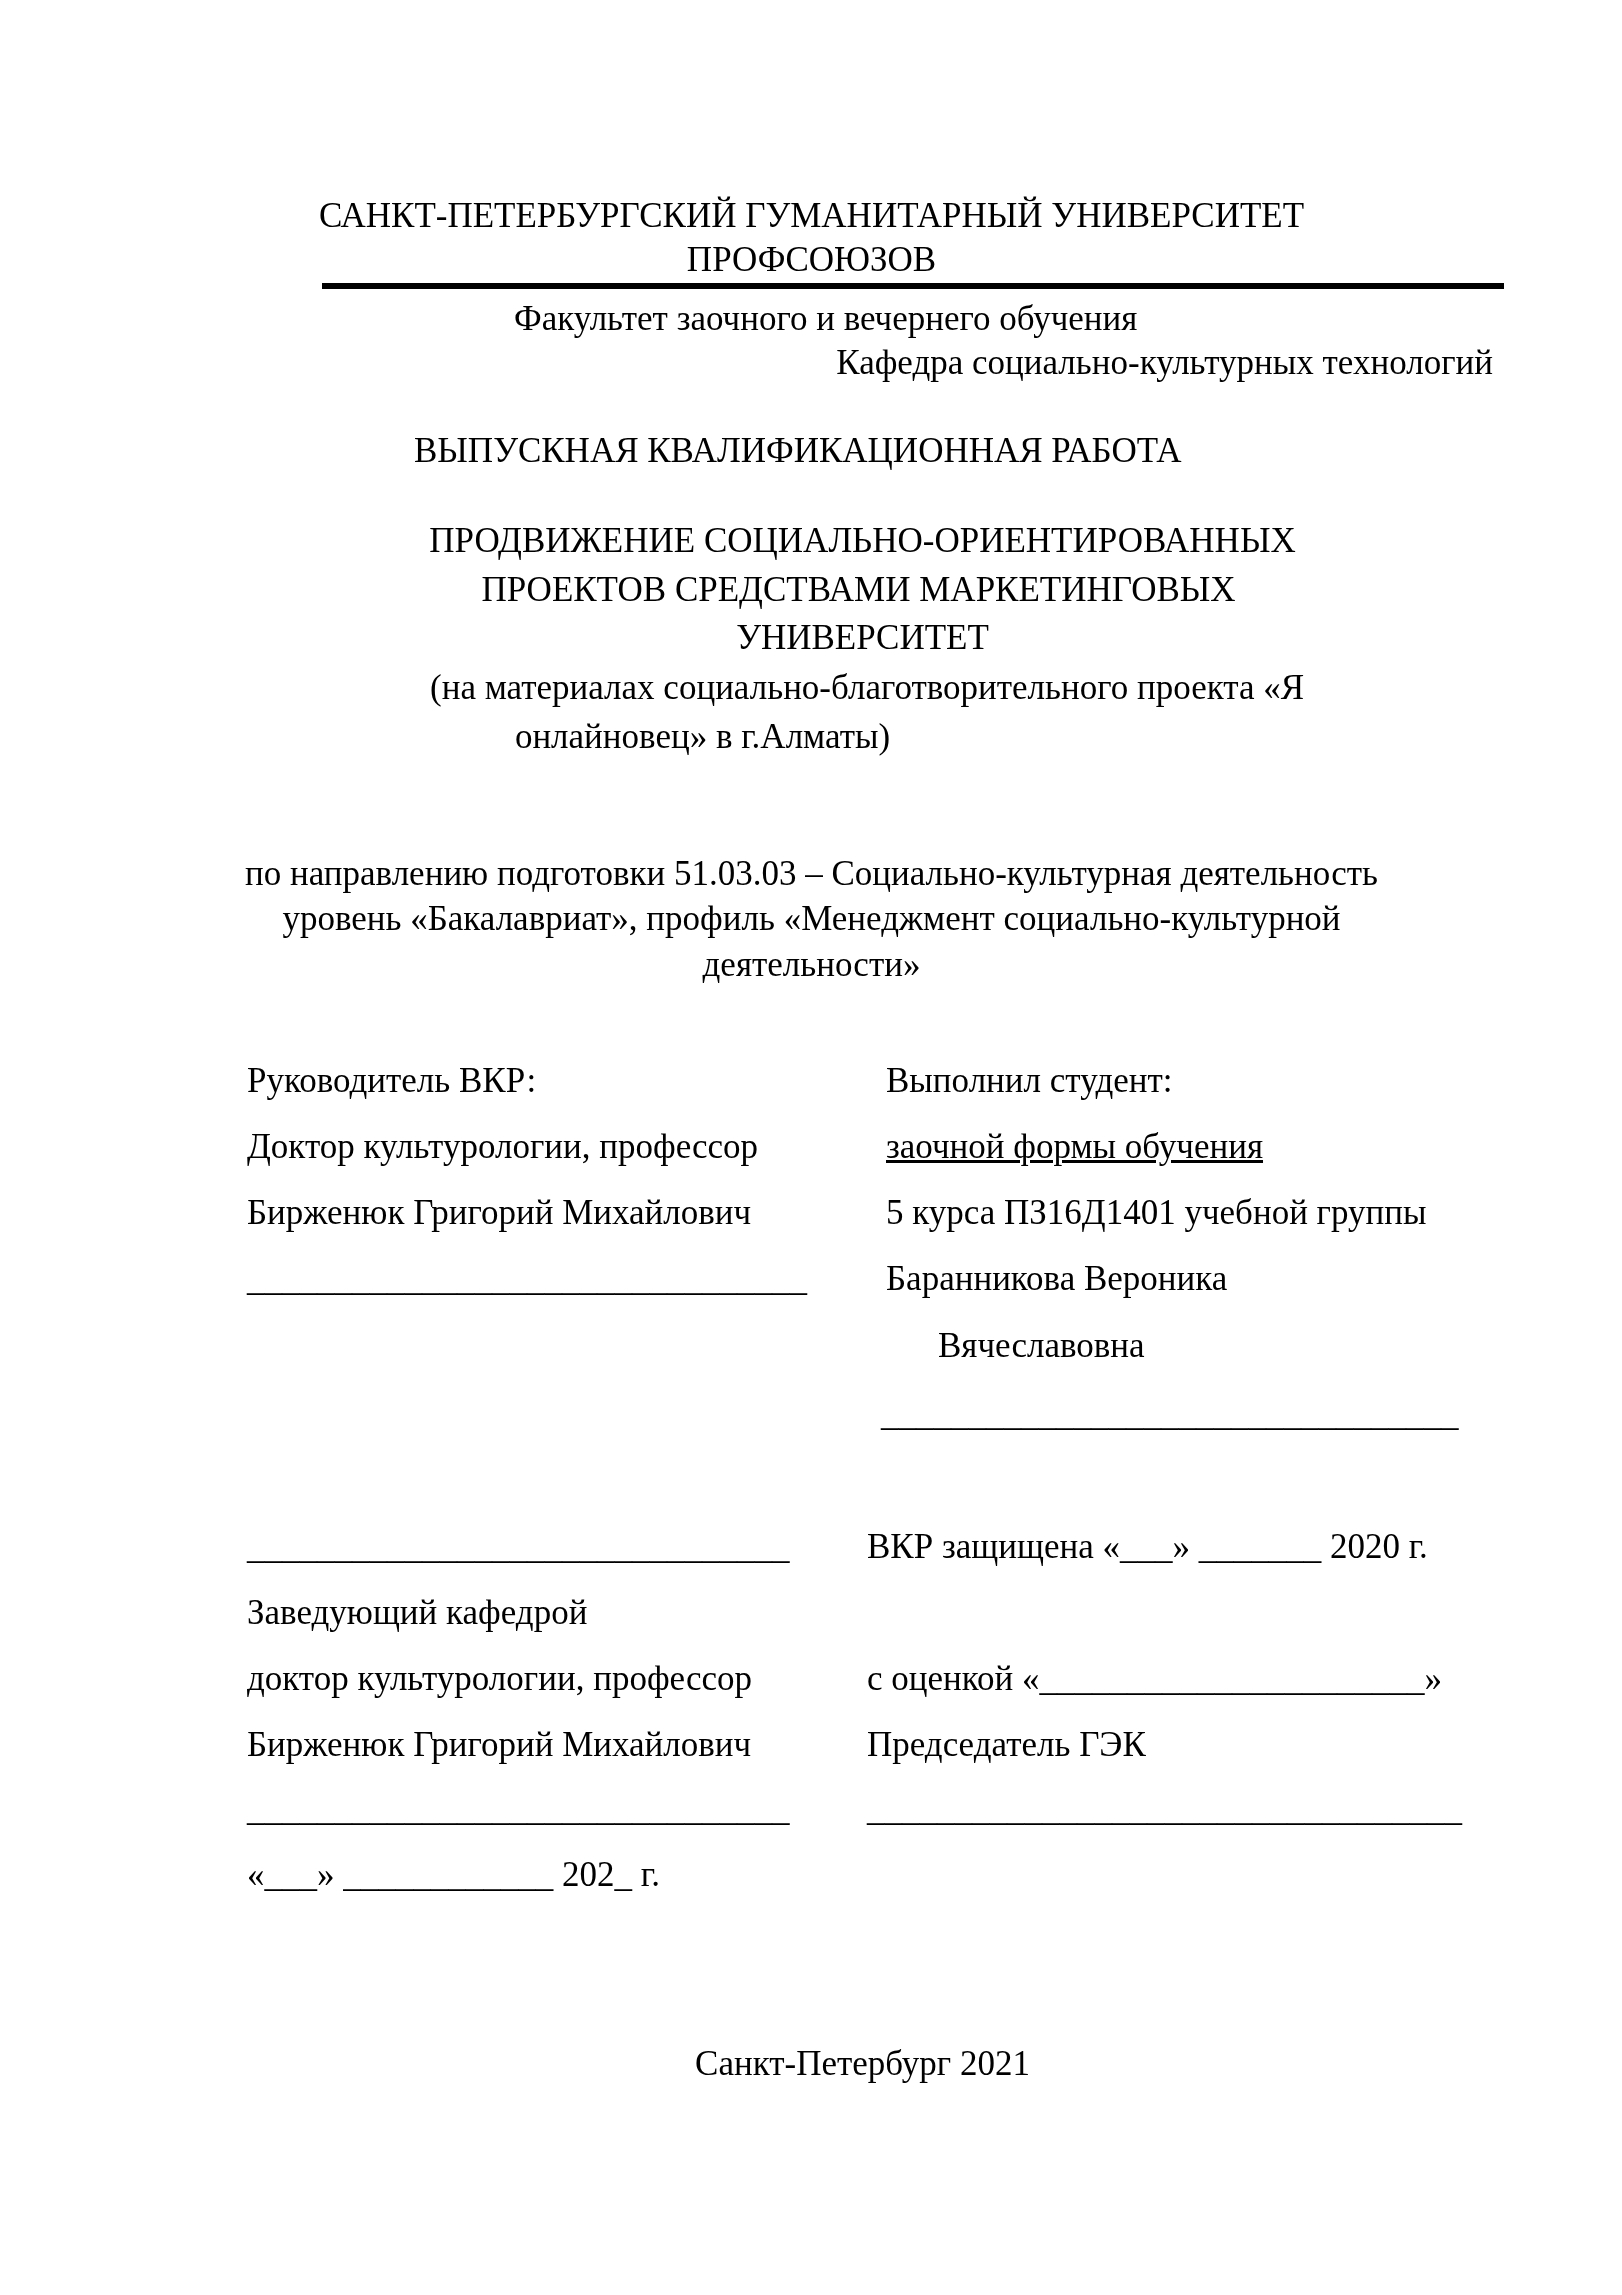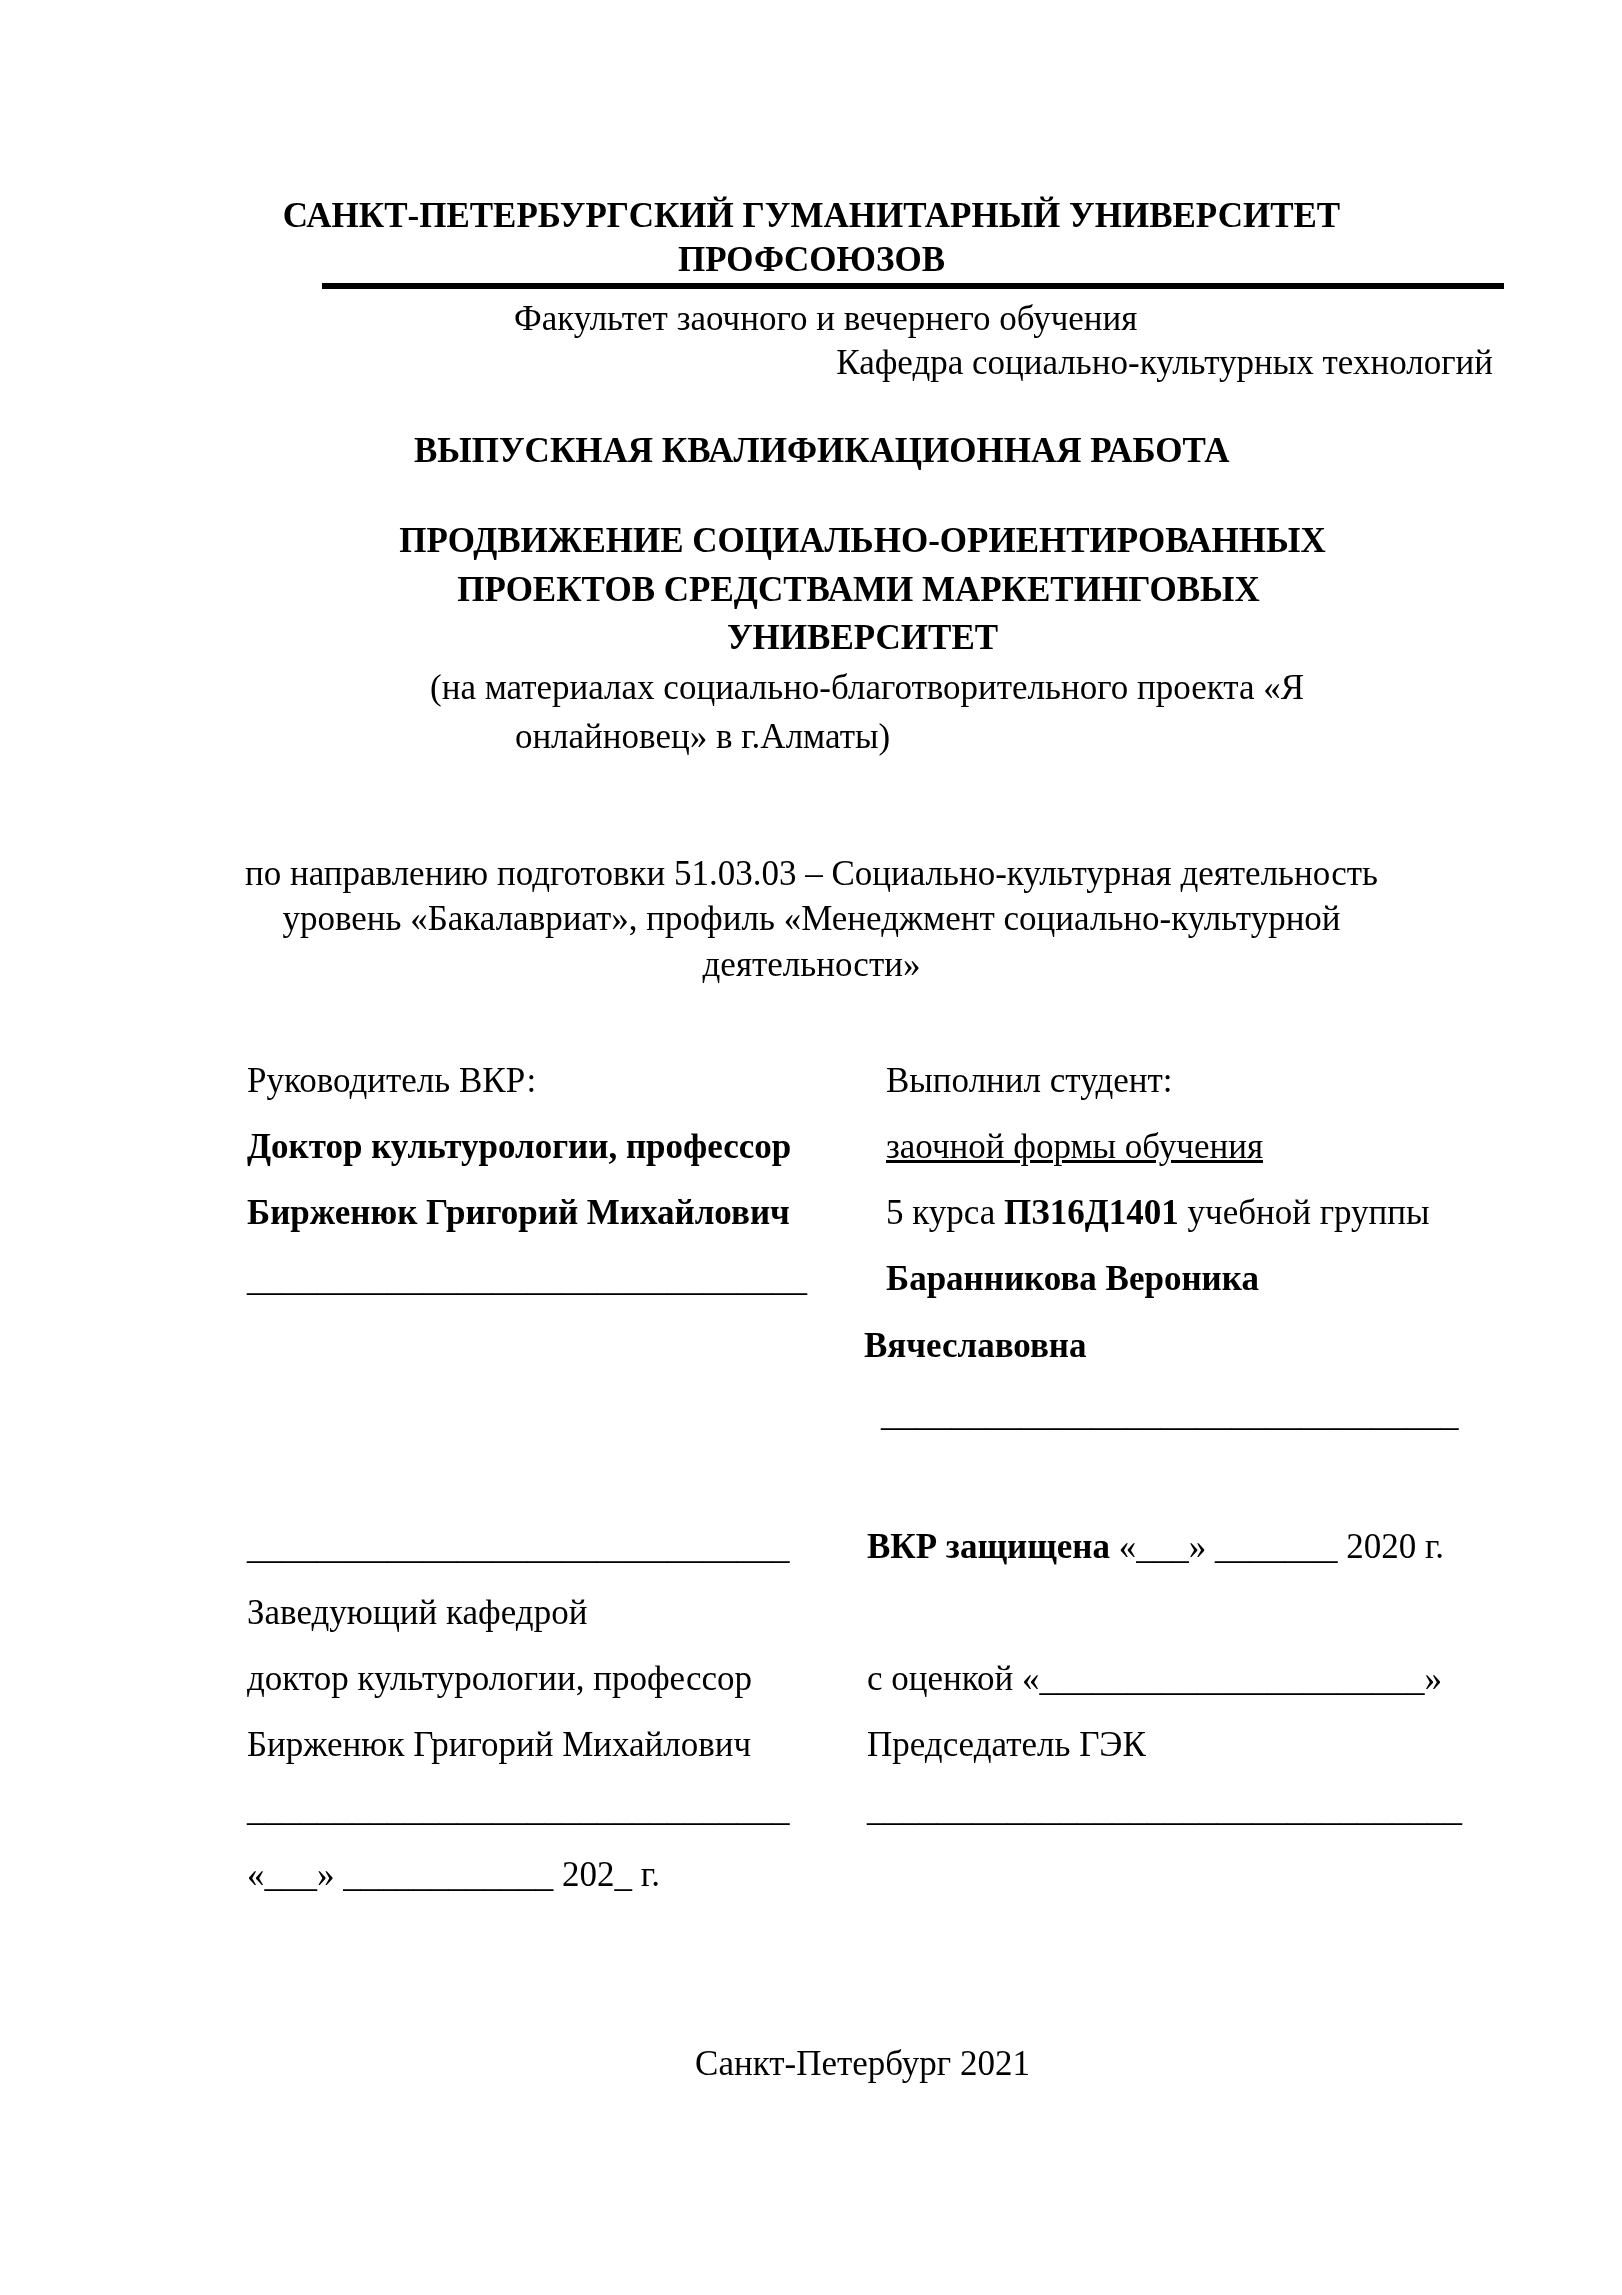--- a/index.html
+++ b/index.html
@@ -1,20 +1,20 @@
 <!DOCTYPE html>
 <html style="font-size:12.6px"><head>
 <meta charset="utf-8">
 <style>
   html, body { margin:0; padding:0; background:#ffffff; }
   body { width:1623px; height:2295px; position:relative; overflow:hidden;
          font-family:"Liberation Serif", serif; color:#000; }
   .abs { position:absolute; white-space:nowrap; }
   .t { font-size:35px; line-height:1; }
-  .b { font-weight:bold; }
+  .b { font-weight:normal; }
   .center { left:0; width:1623px; text-align:center; }
   .rule { position:absolute; left:322px; width:1182px; top:283px; height:5.5px; background:#000; }
 </style>
 </head>
 <body>
 
 <div class="abs t b center" style="top:198px;">САНКТ-ПЕТЕРБУРГСКИЙ ГУМАНИТАРНЫЙ УНИВЕРСИТЕТ</div>
 <div class="abs t b center" style="top:242px;">ПРОФСОЮЗОВ</div>
 <div class="rule"></div>
 <div class="abs t" style="top:301px; left:514px;">Факультет заочного и вечернего обучения</div>
@@ -38,21 +38,21 @@
 <div class="abs t" style="top:1261px; left:247px;">________________________________</div>
 
 <div class="abs t" style="top:1063px; left:886px;">Выполнил студент:</div>
 <div class="abs t" style="top:1129px; left:886px;text-decoration:underline;">заочной формы обучения</div>
 <div class="abs t" style="top:1195px; left:886px;">
   <span>5 курса</span>
   <span class="b">ПЗ16Д1401</span>
   <span>учебной группы</span>
 </div>
 <div class="abs t b" style="top:1261px; left:886px;">Баранникова Вероника</div>
-<div class="abs t b" style="top:1328px; left:864px;">Вячеславовна</div>
+<div class="abs t b" style="top:1328px; left:938px;">Вячеславовна</div>
 <div class="abs t" style="top:1396px; left:881px;">_________________________________</div>
 
 <div class="abs t" style="top:1529px; left:247px;">_______________________________</div>
 <div class="abs t" style="top:1595px; left:247px;">Заведующий кафедрой</div>
 <div class="abs t" style="top:1661px; left:247px;">доктор культурологии, профессор</div>
 <div class="abs t" style="top:1727px; left:247px;">Бирженюк Григорий Михайлович</div>
 <div class="abs t" style="top:1791px; left:247px;">_______________________________</div>
 <div class="abs t" style="top:1857px; left:247px;">«___» ____________ 202_ г.</div>
 
 <div class="abs t" style="top:1529px; left:867px;">

